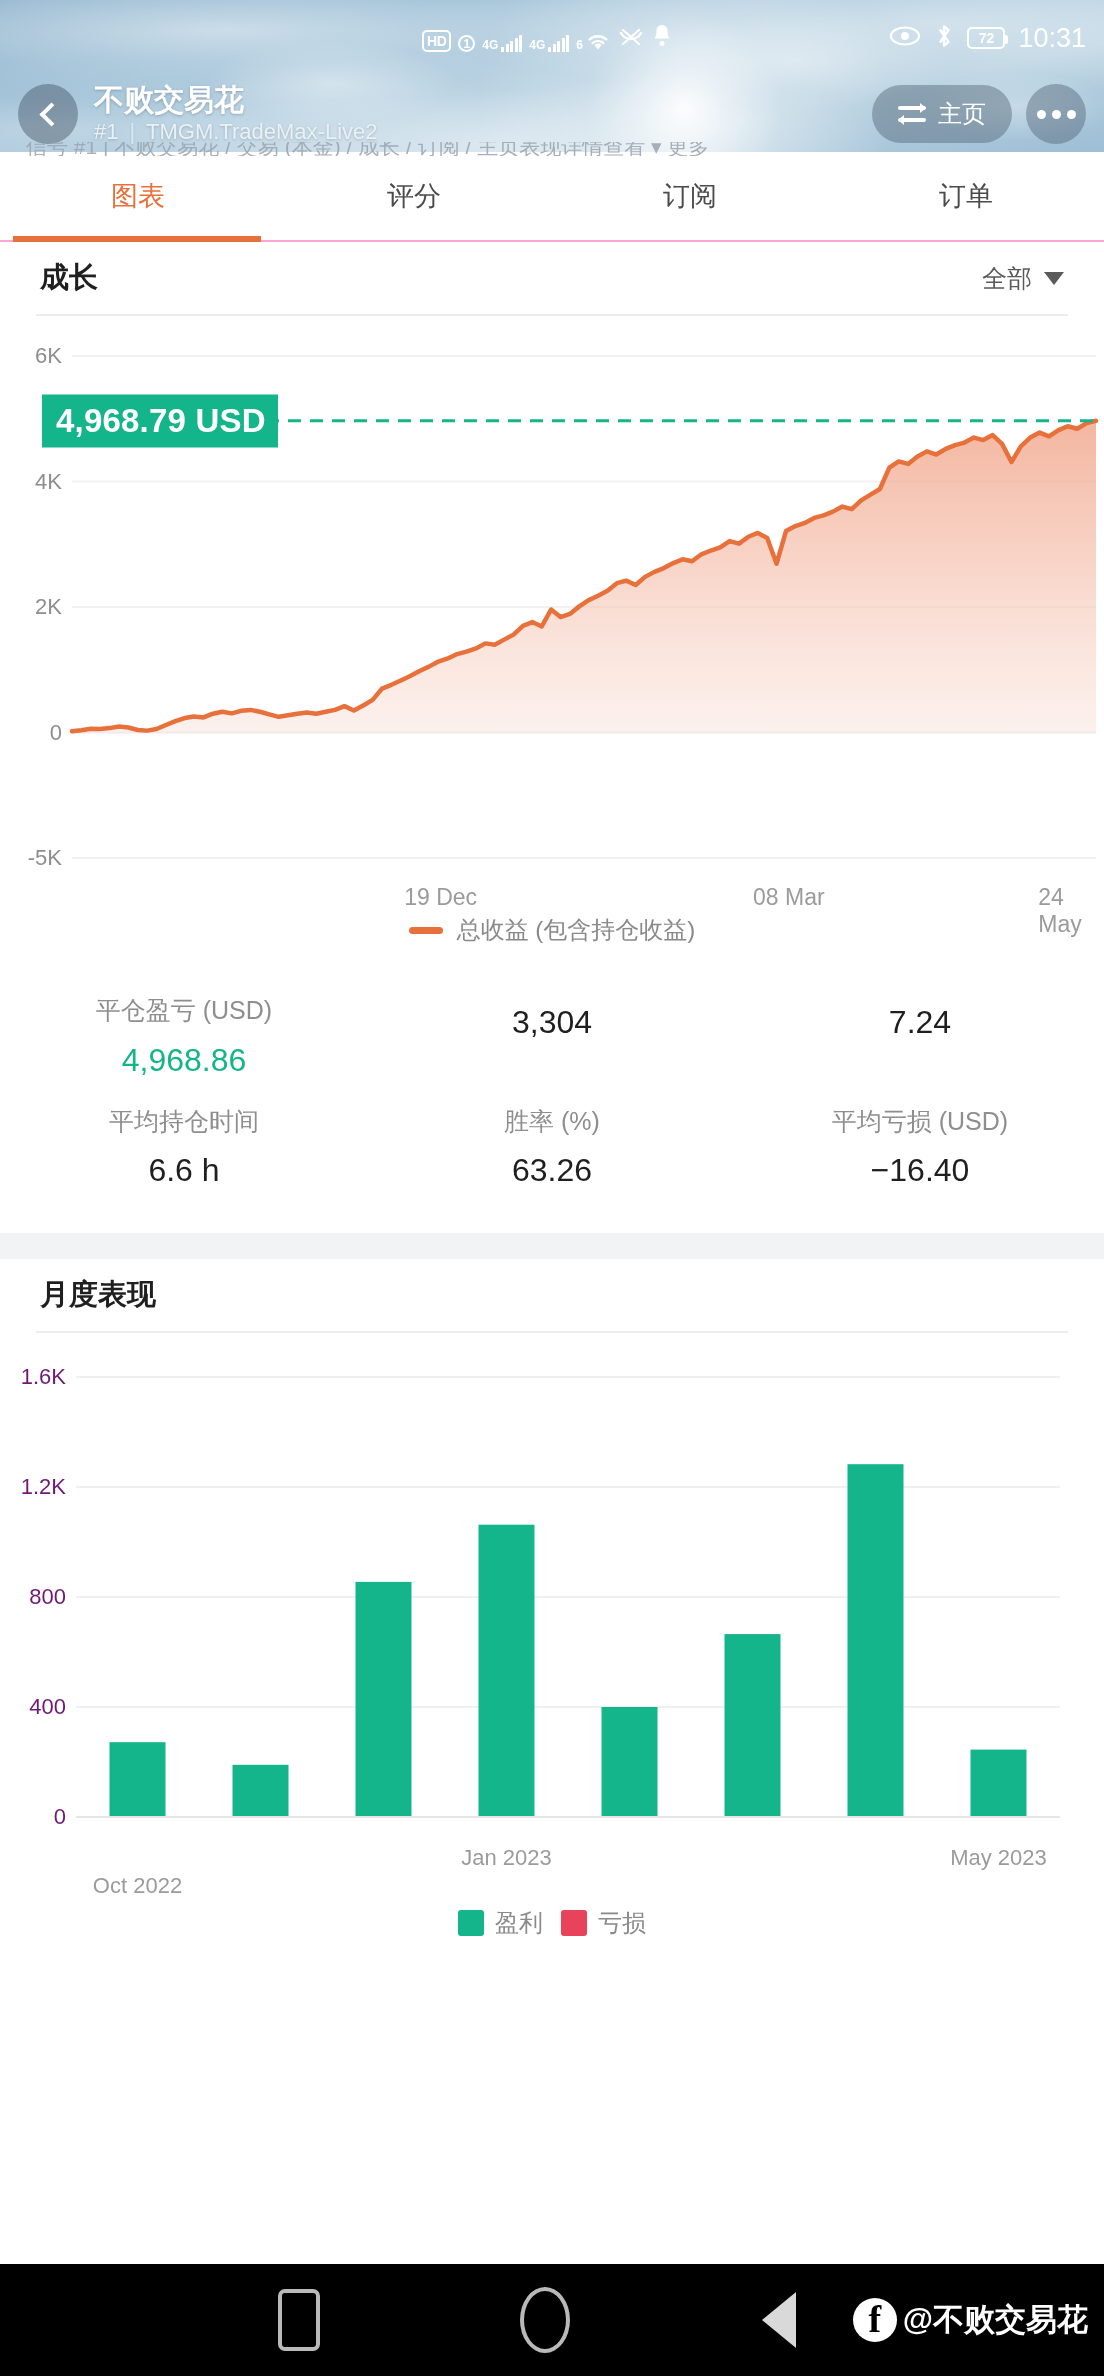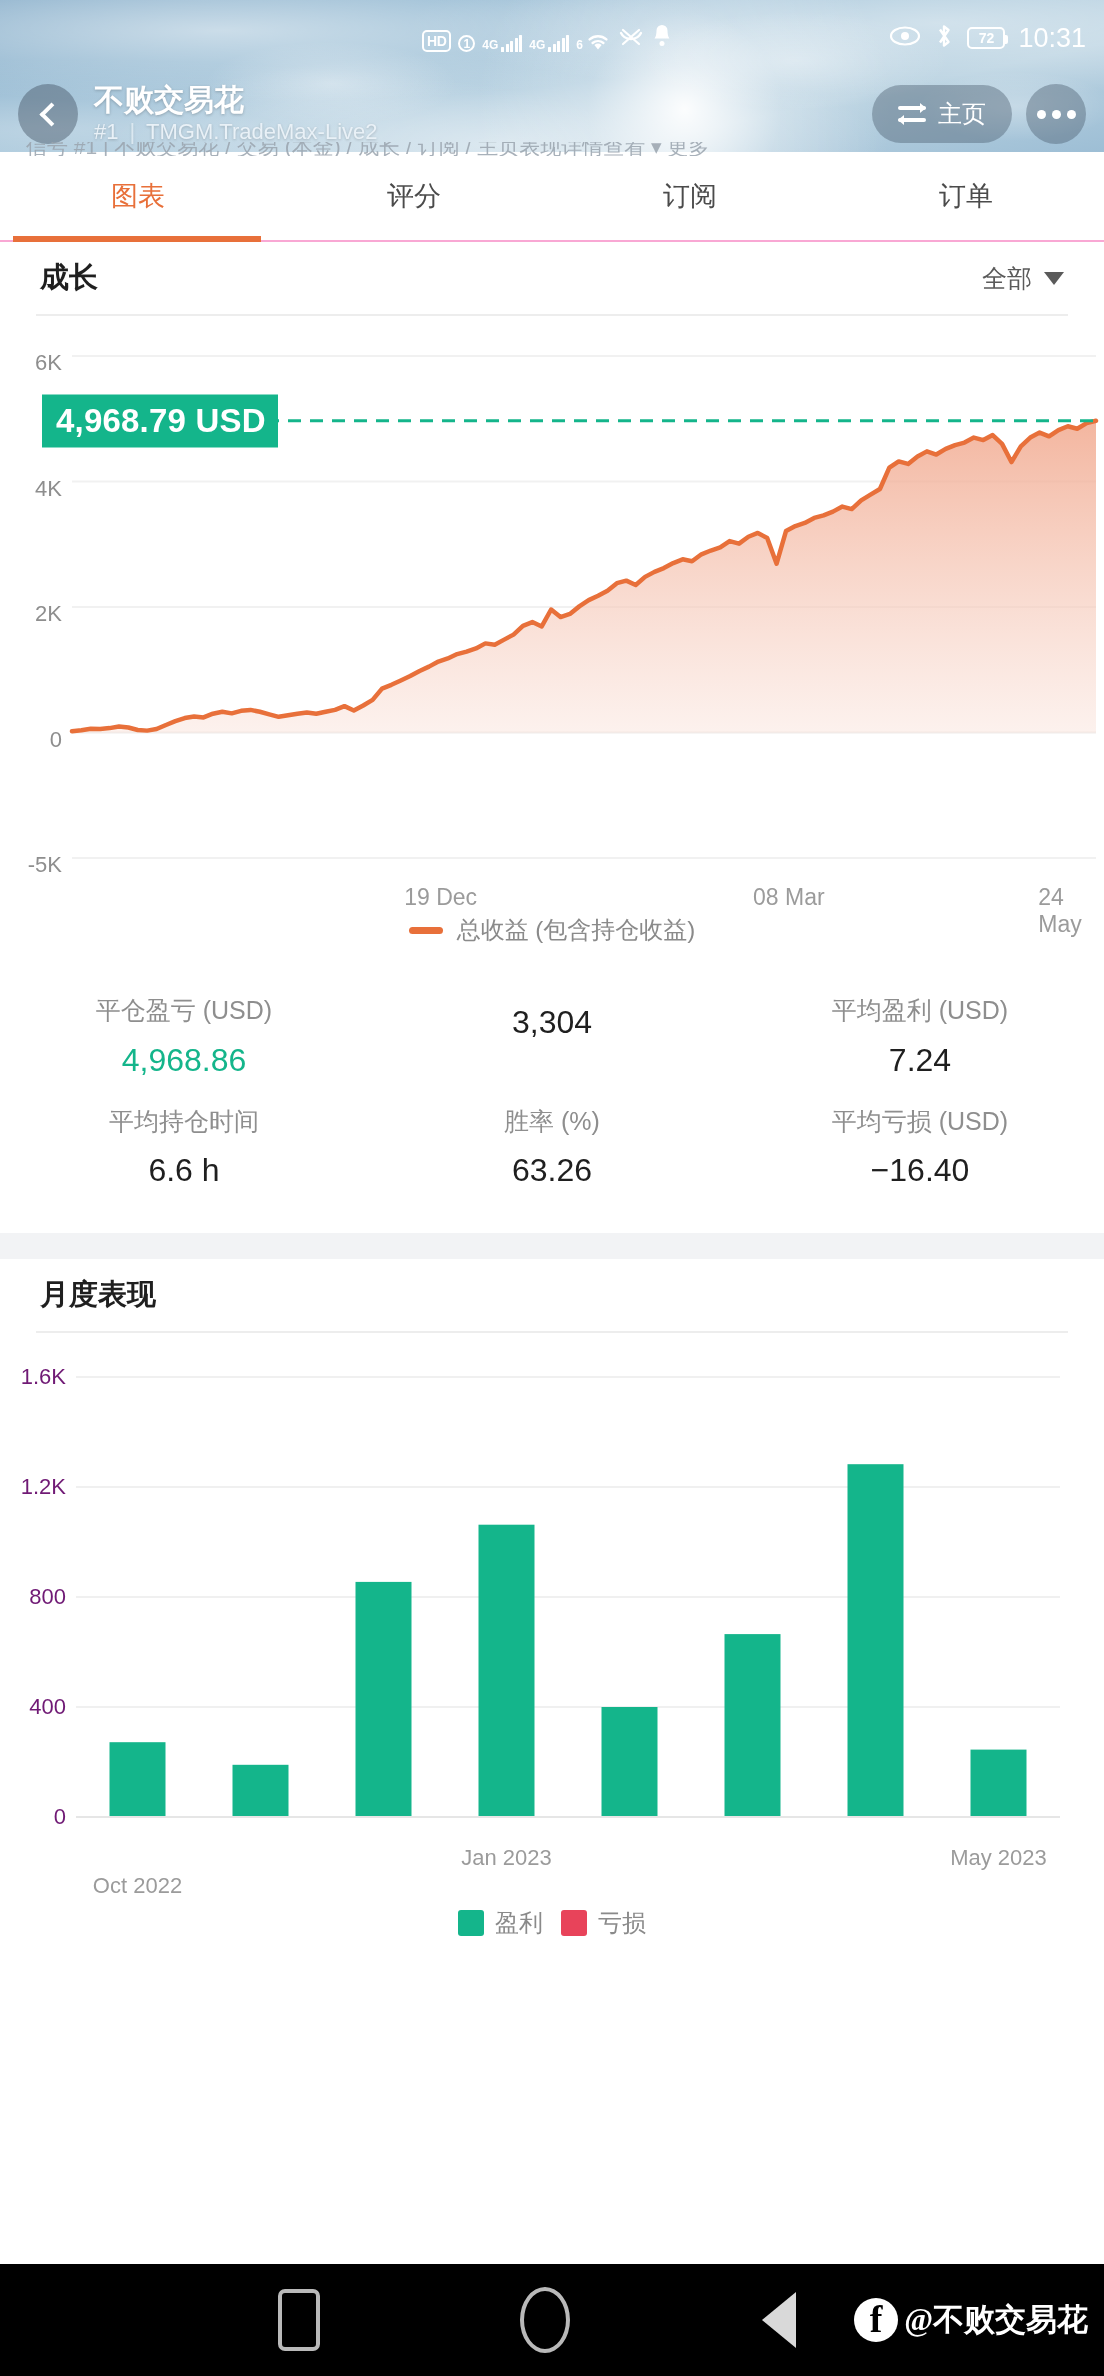--- a/index.html
+++ b/index.html
@@ -132,21 +132,21 @@
   .sec-title{ font-size:29px; font-weight:700; color:#1f1f1f; }
   .dropdown{ display:flex; align-items:center; gap:12px; font-size:25px; color:#5a5a5a;}
   .caret{ width:0;height:0;border-left:10px solid transparent;
           border-right:10px solid transparent;border-top:13px solid #5a5a5a;}
   .hr{ height:2px; background:#ededed; margin:0 36px; }
 
   
   .growth{ position:relative; height:640px; background:#fff; }
   .gsvg{ position:absolute; inset:0; width:1104px; height:640px; }
   .ylab{ position:absolute; font-size:22px; color:#8e8e8e; text-align:right;
-         width:62px; left:0; transform:translateY(-50%);margin-top:7px; }
+         width:62px; left:0; transform:translateY(-50%); }
   .xlab{ position:absolute; font-size:23px; color:#9b9b9b; transform:translateX(-50%); }
   .pricebadge{
     position:absolute; background:#14b58b; color:#fff; font-weight:700;
     font-size:33px; padding:7px 12px 8px 14px; white-space:nowrap;
     transform:translateY(-50%); letter-spacing:.2px;
   }
   .glegend{ position:absolute; left:0; right:0; bottom:10px; display:flex;
             align-items:center; justify-content:center; gap:14px; }
   .glegend .mk{ width:34px; height:7px; border-radius:4px; background:#e8703a; }
   .glegend .lb{ font-size:24px; color:#8a8a8a; }
@@ -170,21 +170,21 @@
   .bxlab{ position:absolute; font-size:22px; color:#9b9b9b; transform:translateX(-50%);}
   .blegend{ display:flex; align-items:center; justify-content:center; gap:18px;
             padding:14px 0 26px; }
   .blegend .itm{ display:flex; align-items:center; gap:11px; }
   .blegend .sw{ width:26px; height:26px; border-radius:3px; }
   .blegend .tx{ font-size:24px; color:#8a8a8a; }
 
   
   .navbar{
     position:absolute; left:0; bottom:0; width:1104px; height:112px;
-    background:#000; display:flex; align-items:center;font-family:Liberation Serif, serif;
+    background:#000; display:flex; align-items:center;
   }
   .nav-recents{ position:absolute; left:278px; width:42px; height:62px;
     border:4px solid #b9b9b9; border-radius:7px; }
   .nav-home{ position:absolute; left:520px; width:50px; height:66px;
     border:4px solid #b9b9b9; border-radius:50%; }
   .nav-back{ position:absolute; left:762px; width:0; height:0;
     border-top:28px solid transparent; border-bottom:28px solid transparent;
     border-right:34px solid #d9d9d9; }
   .wm{ position:absolute; right:16px; display:flex; align-items:center; gap:6px; }
   .fbico{ width:44px; height:44px; border-radius:50%; background:#fff;
@@ -347,21 +347,20 @@
 <div class="stats">
   <div class="srow">
     <div class="scell">
       <div class="k">平仓盈亏 (USD)</div>
       <div class="v pos">4,968.86</div>
     </div>
     <div class="scell">
       <div class="v">3,304</div>
     </div>
     <div class="scell">
-      <div class="k">平均盈利 (USD)</div>
       <div class="v">7.24</div>
     </div>
   </div>
   <div class="srow">
     <div class="scell">
       <div class="k">平均持仓时间</div>
       <div class="v">6.6 h</div>
     </div>
     <div class="scell">
       <div class="k">胜率 (%)</div>

